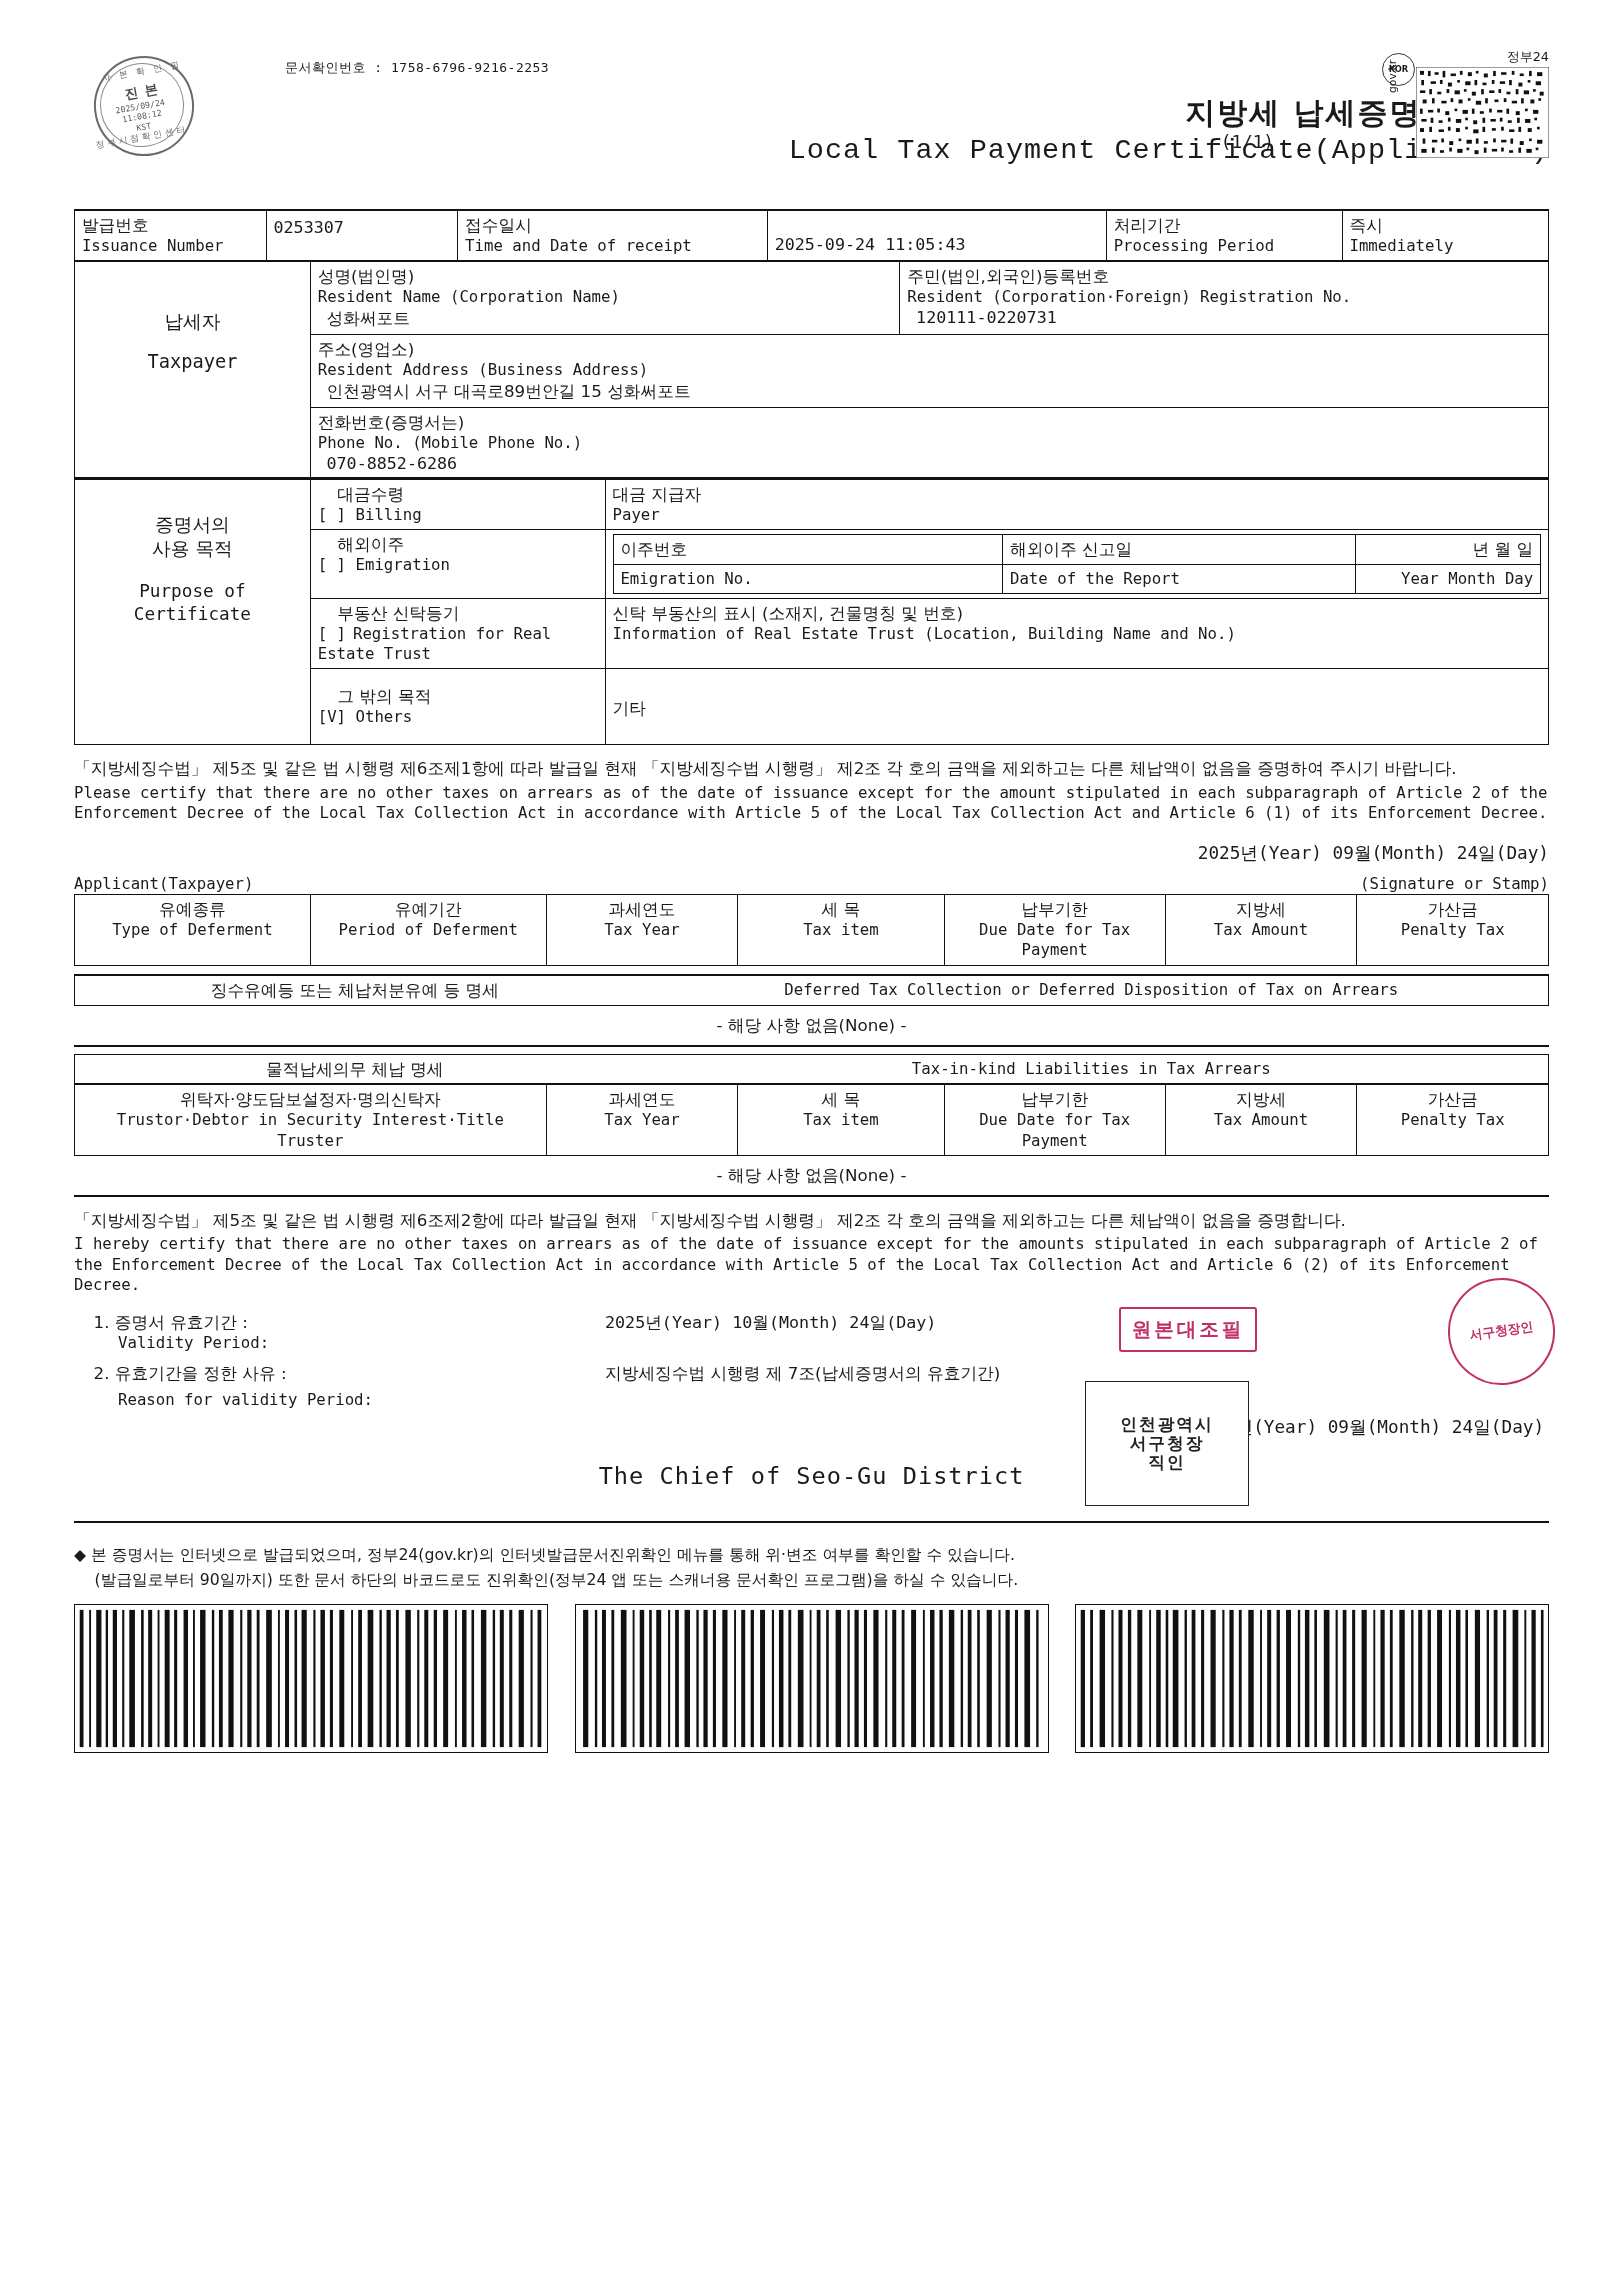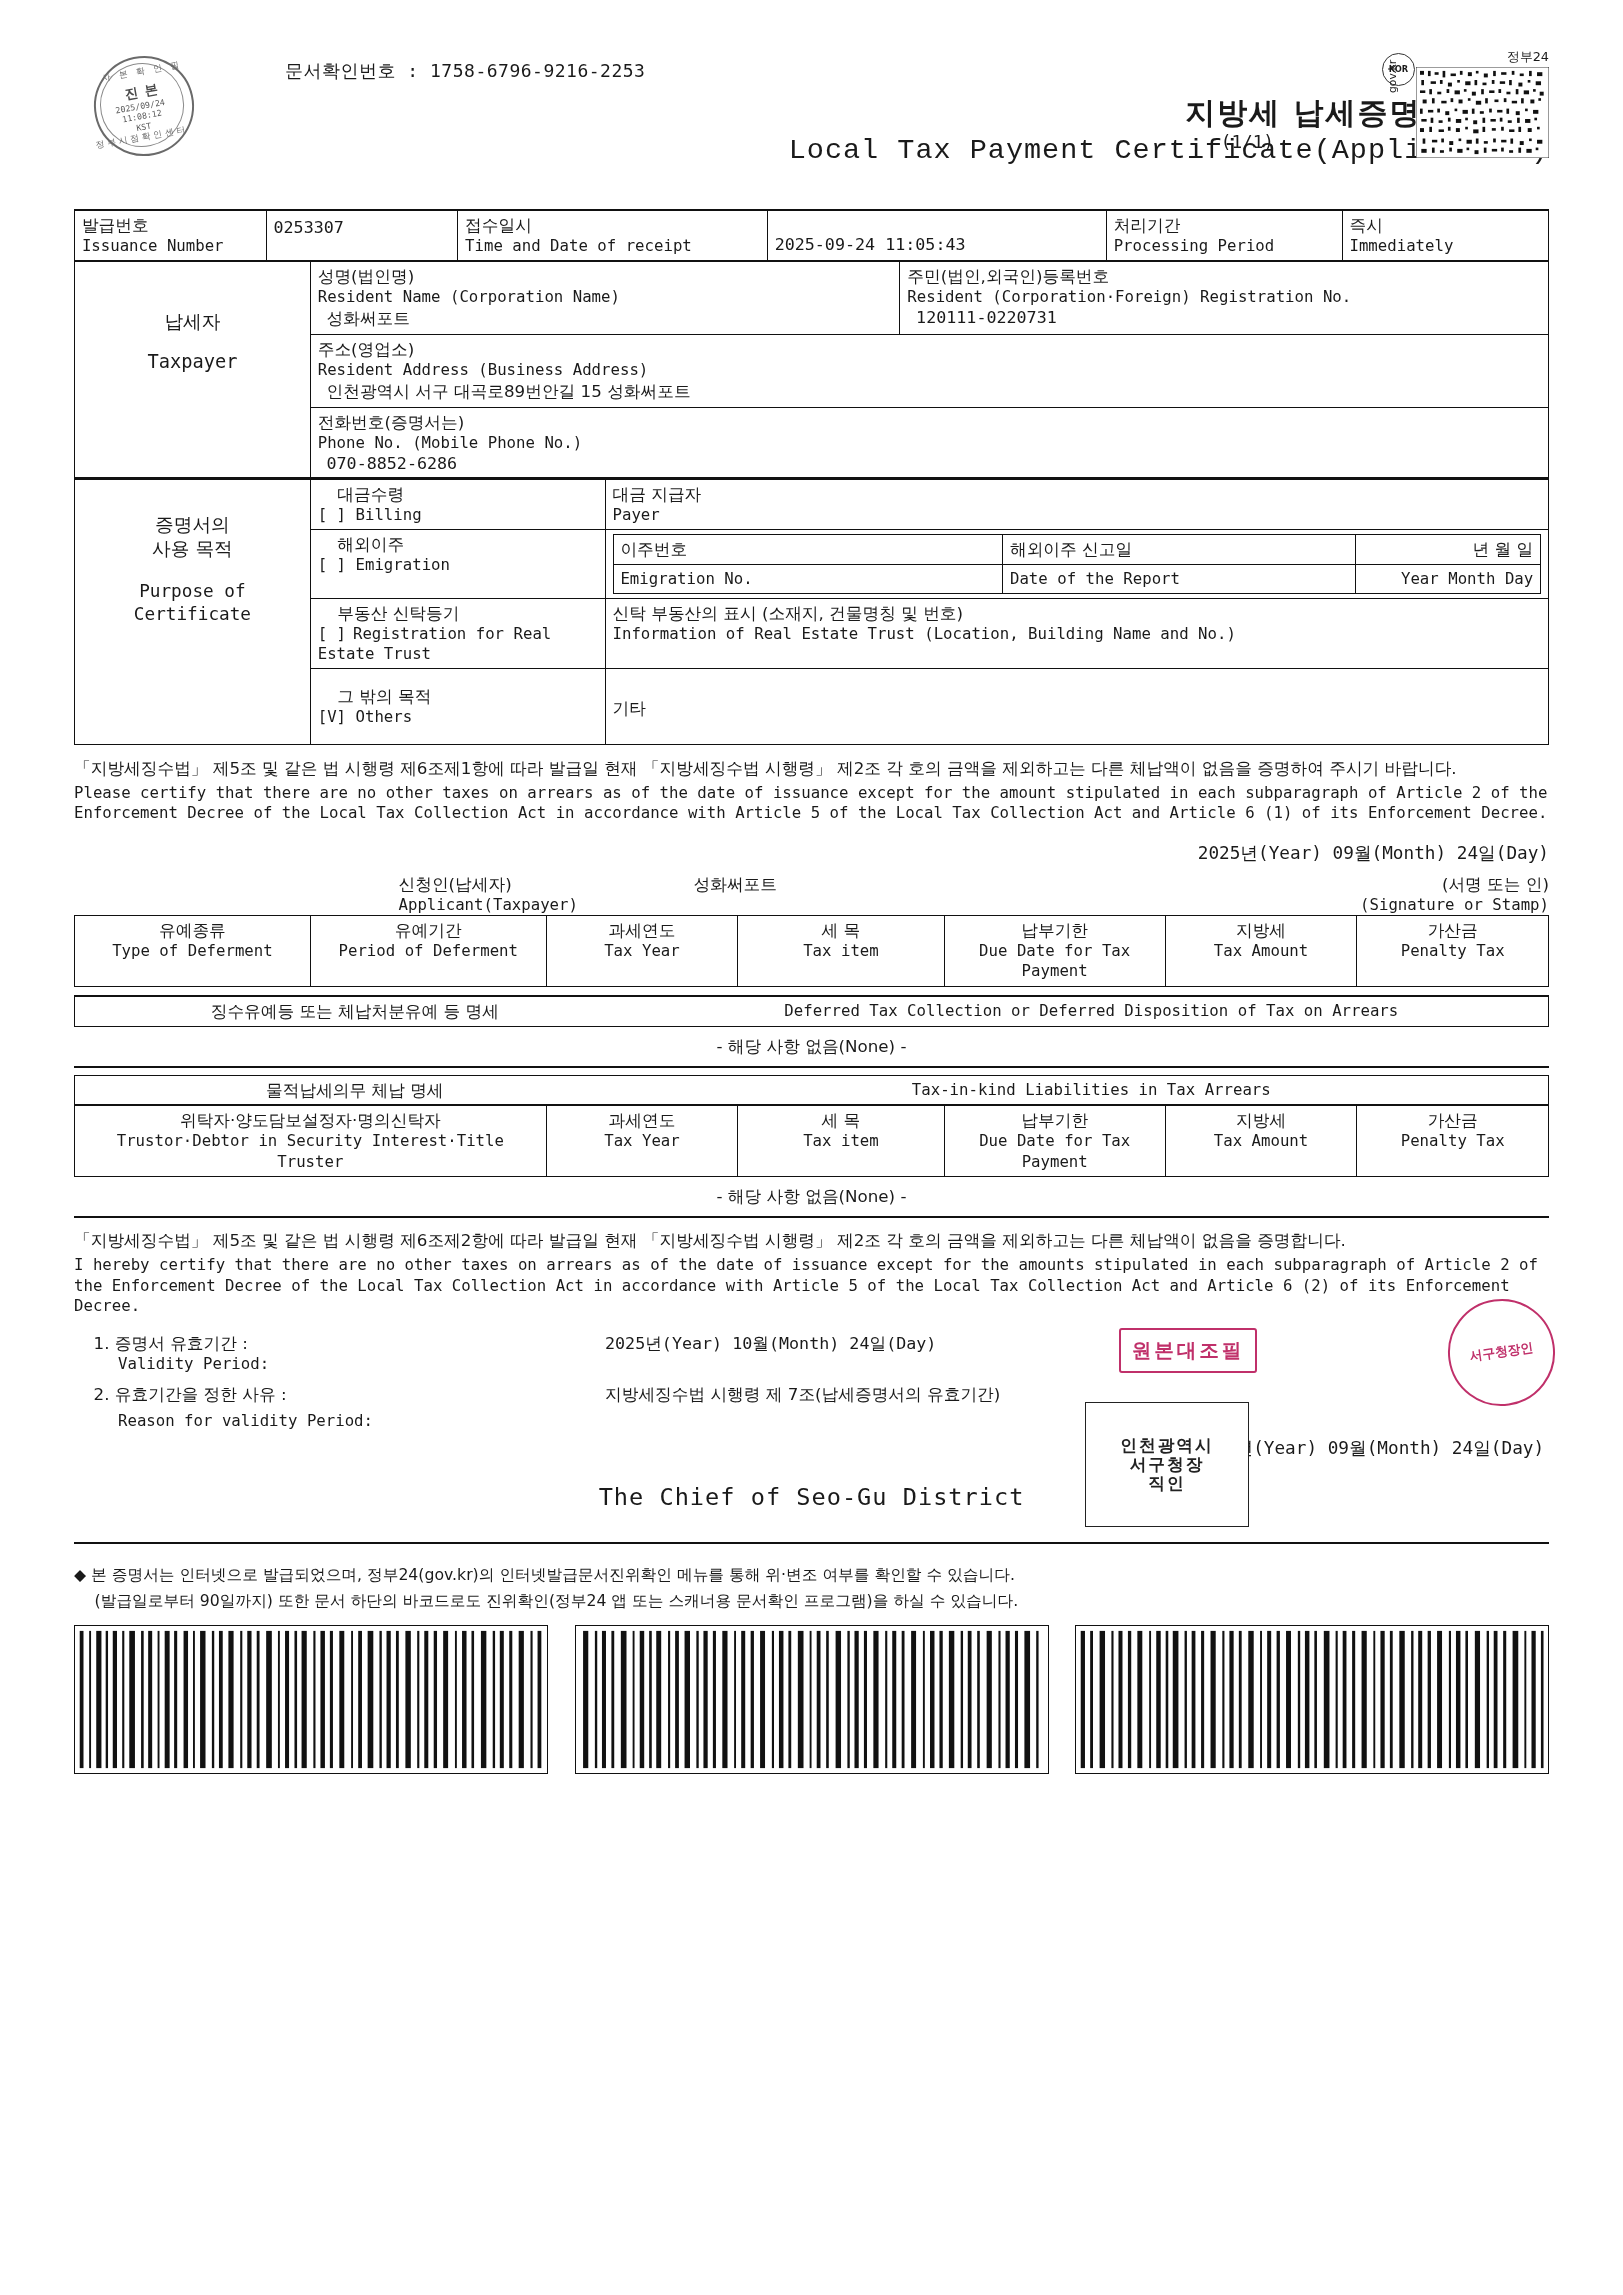--- a/index.html
+++ b/index.html
@@ -15,21 +15,21 @@
     min-height:2295px;
     box-sizing:border-box;
     padding:44px 74px 19.6px 74px;
   }
   .mono { font-family:"DejaVu Sans Mono", monospace; }
 
   
   .hdr { position:relative; height:162px; }
   .doc-no {
     position:absolute; left:211px; top:14.7px;
-    font-size:18px; letter-spacing:0.5px;text-align:center;
+    font-size:13px; letter-spacing:0.5px;text-align:center;
   }
   .title-wrap { position:absolute; left:0; right:0; top:49px; text-align:right; }
   .title-ko { font-size:30px; letter-spacing:2px; font-weight:600; }
   .title-en { font-size:28.5px; letter-spacing:1px; margin-top:0; font-family:Liberation Mono, monospace; }
   .page-num { position:absolute; right:275px; top:88px; font-size:17.7px; font-family:"DejaVu Sans Mono", monospace; }
 
   
   .stamp-tl {
     position:absolute; left:14.7px; top:9.8px;
     width:113px; height:98px;
@@ -451,32 +451,20 @@
 
   <div class="para">
     <div class="ko">「지방세징수법」 제5조 및 같은 법 시행령 제6조제1항에 따라 발급일 현재 「지방세징수법 시행령」 제2조 각 호의 금액을 제외하고는 다른 체납액이 없음을 증명하여 주시기 바랍니다.</div>
     <div class="en" style="margin-top:3.9px">Please certify that there are no other taxes on arrears as of the date of issuance except for the amount stipulated in each subparagraph of Article 2 of the Enforcement Decree of the Local Tax Collection Act in accordance with Article 5 of the Local Tax Collection Act and Article 6 (1) of its Enforcement Decree.</div>
   </div>
 
   <div class="sign-row">
     <div class="rgt mono" style="font-size:17.7px">2025년(Year) 09월(Month) 24일(Day)</div>
     <table style="width:100%;margin-top:8.8px">
       <tbody>
-          <tr>
-        <td style="width:22%"></td>
-        <td style="width:20%">
-              <div class="ko">신청인(납세자)</div>
-            </td>
-        <td style="width:30%">
-              <div class="ko">성화써포트</div>
-            </td>
-        <td class="rgt">
-              <div class="ko">(서명 또는 인)</div>
-            </td>
-      </tr>
       <tr>
         <td></td>
         <td colspan="2">
               <div class="en">Applicant(Taxpayer)</div>
             </td>
         <td class="rgt">
               <div class="en">(Signature or Stamp)</div>
             </td>
       </tr>
     </tbody>

